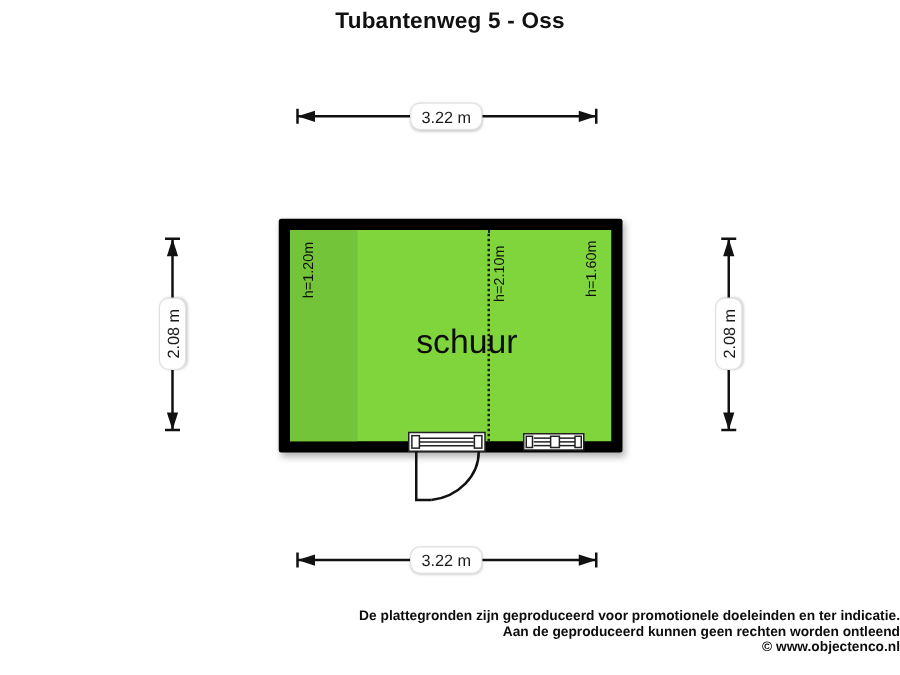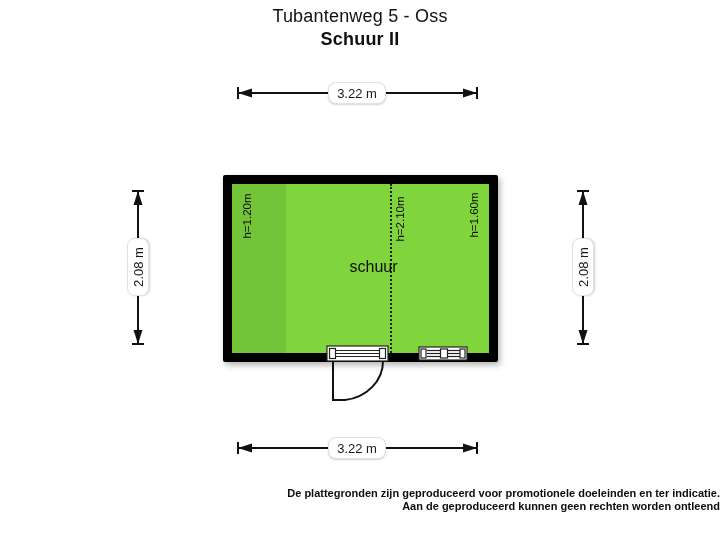--- a/index.html
+++ b/index.html
@@ -8,21 +8,21 @@
     position: relative;
     width: 720px;
     height: 540px;
     background: #ffffff;
     font-family: "Liberation Sans", "DejaVu Sans", sans-serif;
     overflow: hidden;
     color: #111;
   }
   
   .title-block { position: absolute; top: 6px; left: 0; width: 100%; text-align: center; }
-  .title-line1 { font-size: 18px; font-weight: 400; letter-spacing: 0.2px; }
+  .title-line1 { font-size: 18px; font-weight: 700; letter-spacing: 0.2px; }
   .title-line2 { font-size: 18px; font-weight: 700; margin-top: 2px; letter-spacing: 0.2px; }
   
   .dim-pill {
     position: absolute;
     width: 58px; height: 22px;
     background: #ffffff;
     border: 1px solid #e2e2e2;
     border-radius: 8px;
     box-shadow: 0 1px 2px rgba(0,0,0,0.18);
     font-size: 13px;
@@ -54,21 +54,21 @@
   .height-divider {
     position: absolute;
     left: 158px; top: 0; bottom: 0;
     width: 0;
     border-left: 2px dotted #1c1c1c;
   }
   .room-label {
     position: absolute;
     left: 0; top: 74px; width: 100%;
     text-align: center;
-    font-size: 16px;
+    font-size: 27px;
     color: #0d0d0d;
     padding-left: 26px;
   }
   .h-label {
     position: absolute;
     width: 64px; height: 14px;
     font-size: 11.5px;
     color: #0d0d0d;
     text-align: center;
     line-height: 14px;
@@ -96,21 +96,20 @@
     color: #0d0d0d;
   }
 </style>
 </head>
 <body>
 
 <div class="canvas">
 
   <div class="title-block">
     <div class="title-line1">Tubantenweg 5 - Oss</div>
-    <div class="title-line2">Schuur II</div>
   </div>
 
   <div class="room">
     <div class="room-interior">
       <div class="floor-strip"></div>
       <div class="height-divider"></div>
       <div class="h-label h120">h=1.20m</div>
       <div class="h-label h210">h=2.10m</div>
       <div class="h-label h160">h=1.60m</div>
       <div class="room-label">schuur</div>
@@ -180,15 +179,16 @@
   </svg>
 
   <div class="dim-pill" style="left:328px; top:82px;">3.22 m</div>
   <div class="dim-pill" style="left:328px; top:437px;">3.22 m</div>
   <div class="dim-pill vertical" style="left:109px; top:256px;">2.08 m</div>
   <div class="dim-pill vertical" style="left:554px; top:256px;">2.08 m</div>
 
   <div class="footer">
     <div>De plattegronden zijn geproduceerd voor promotionele doeleinden en ter indicatie.</div>
     <div>Aan de geproduceerd kunnen geen rechten worden ontleend</div>
+    <div>© www.objectenco.nl</div>
   </div>
 
 </div>
 
 </body></html>

